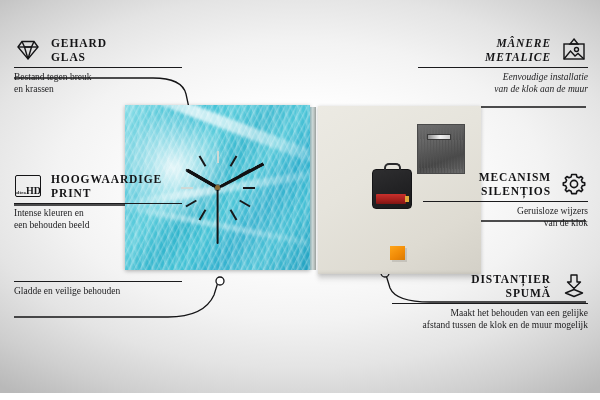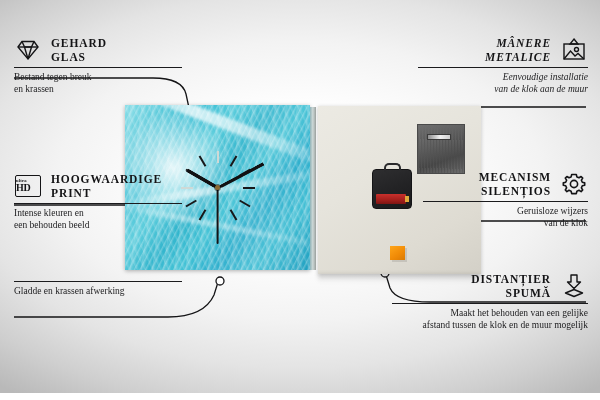--- a/index.html
+++ b/index.html
@@ -265,22 +265,22 @@
   #f-edges   { left: 14px;  top: 278px; width: 168px; }
   #f-handles { right: 12px; top: 36px;  width: 170px; font-style: italic; }
   #f-mech    { right: 12px; top: 170px; width: 165px; }
   #f-spacer  { right: 12px; top: 272px; width: 196px; }
 
   .hd-badge {
     width: 26px; height: 22px;
     border: 1.6px solid #141416;
     border-radius: 2px;
     display: flex;
-    flex-direction: column;
-    align-items: flex-start;
+    flex-direction: row;
+    align-items: flex-end;
     justify-content: center;
     line-height: 1;
   }
   .hd-badge .u { font-size: 4.6px; letter-spacing: 0.2px; font-weight: 700; }
   .hd-badge .hd { font-size: 10px; font-weight: 700; letter-spacing: -0.2px; }
 </style>
 </head>
 <body>
 
 <div id="stage">
@@ -383,21 +383,21 @@
       <span class="title">HOOGWAARDIGE
 PRINT</span>
     </div>
     <div class="rule"></div>
     <div class="desc">Intense kleuren en
 een behouden beeld</div>
   </div>
 
   <div class="feature left" id="f-edges">
     <div class="rule"></div>
-    <div class="desc">Gladde en krassen afwerking</div>
+    <div class="desc">Gladde en veilige behouden</div>
   </div>
 
   <div class="feature right" id="f-handles">
     <div class="head">
       <span class="icon">
         <svg viewBox="0 0 28 28" width="28" height="28" fill="none" stroke="#141416" stroke-width="1.4">
           <rect x="4" y="8" width="20" height="15"></rect>
           <path d="M14 3 L18 8 H10 Z"></path>
           <circle cx="16.5" cy="13.5" r="2"></circle>
           <path d="M4 23 L10.5 15 L15 20 L18 17.5 L24 23"></path>

